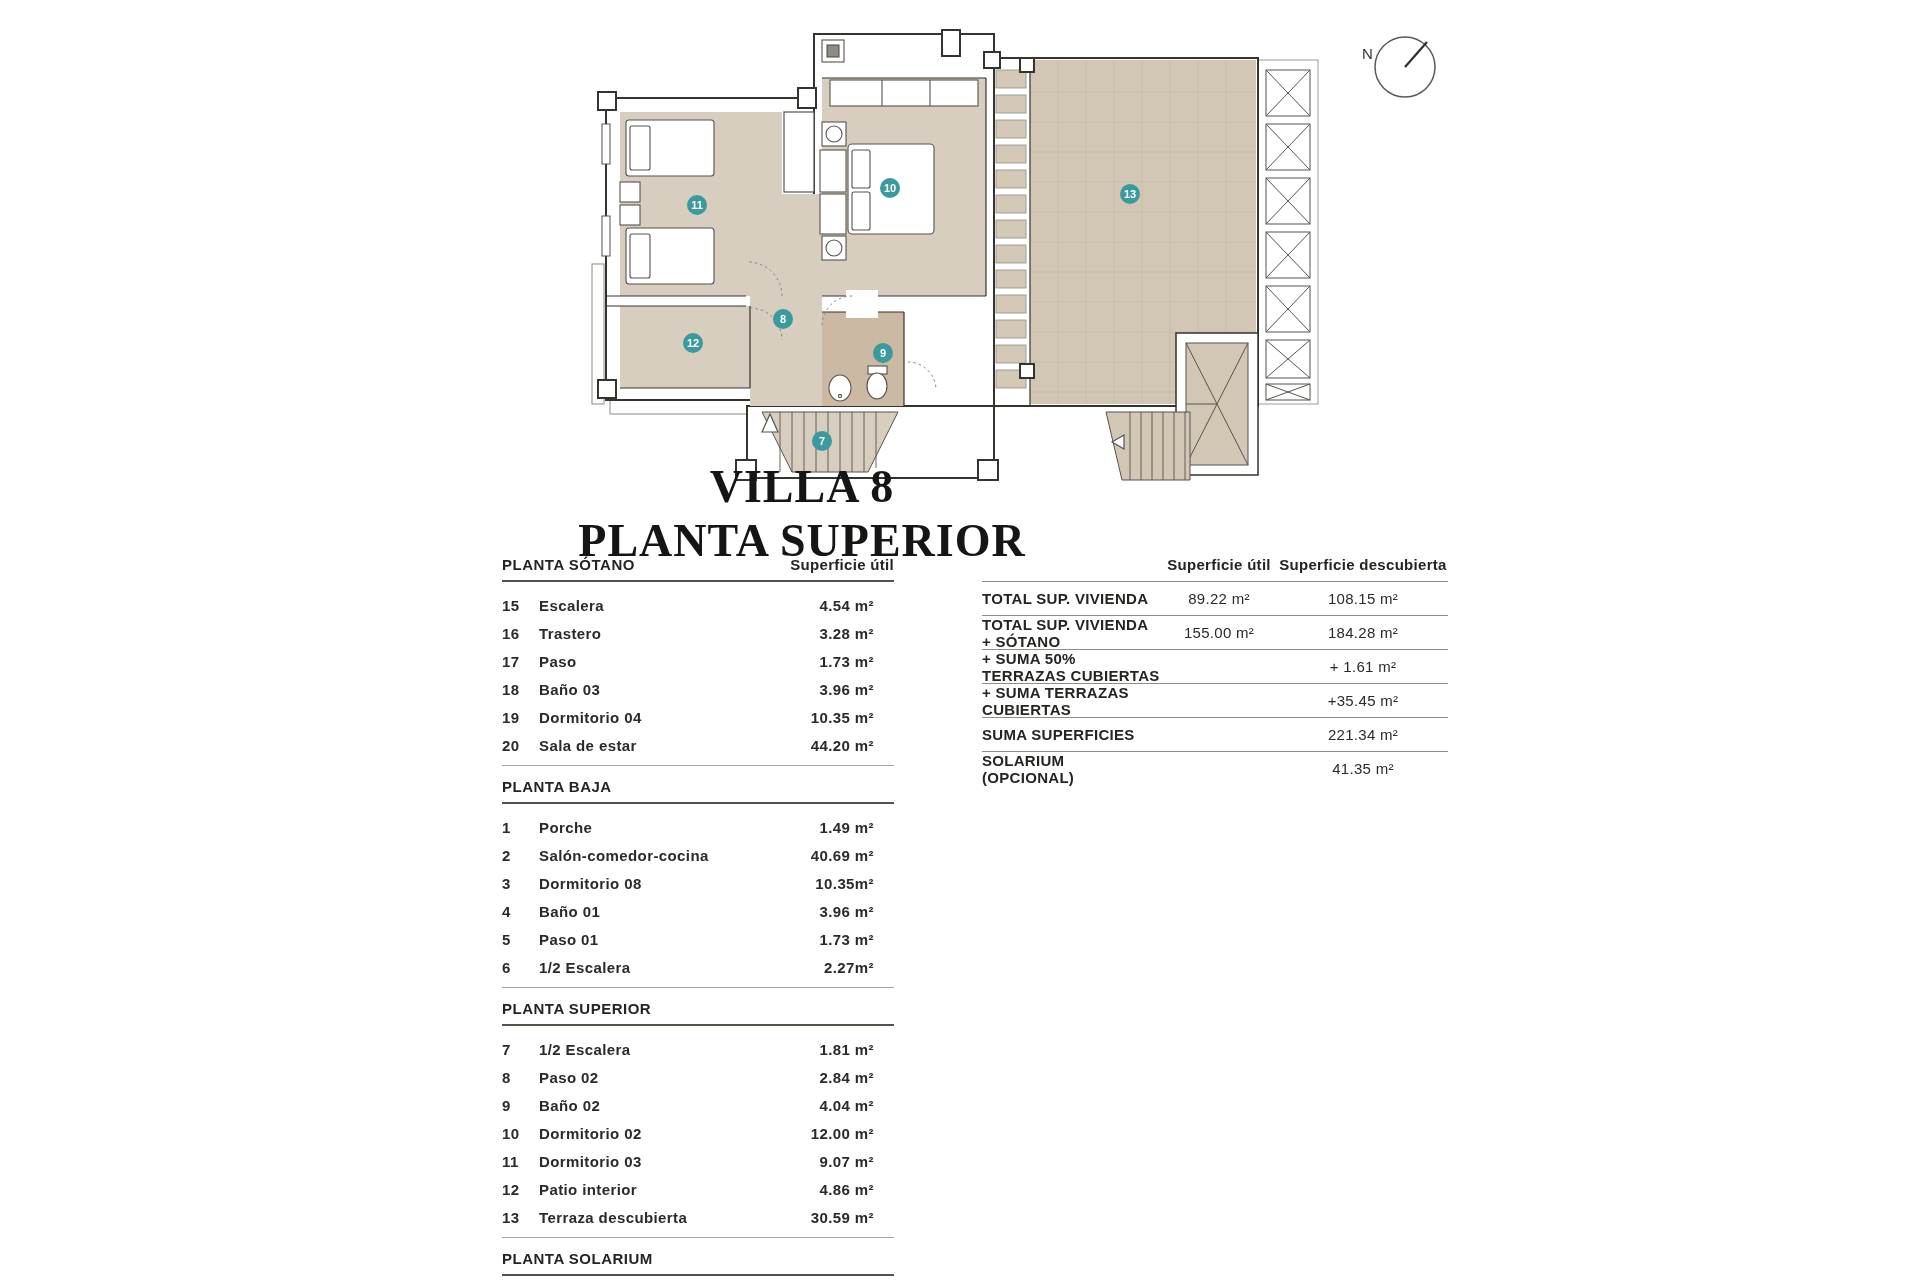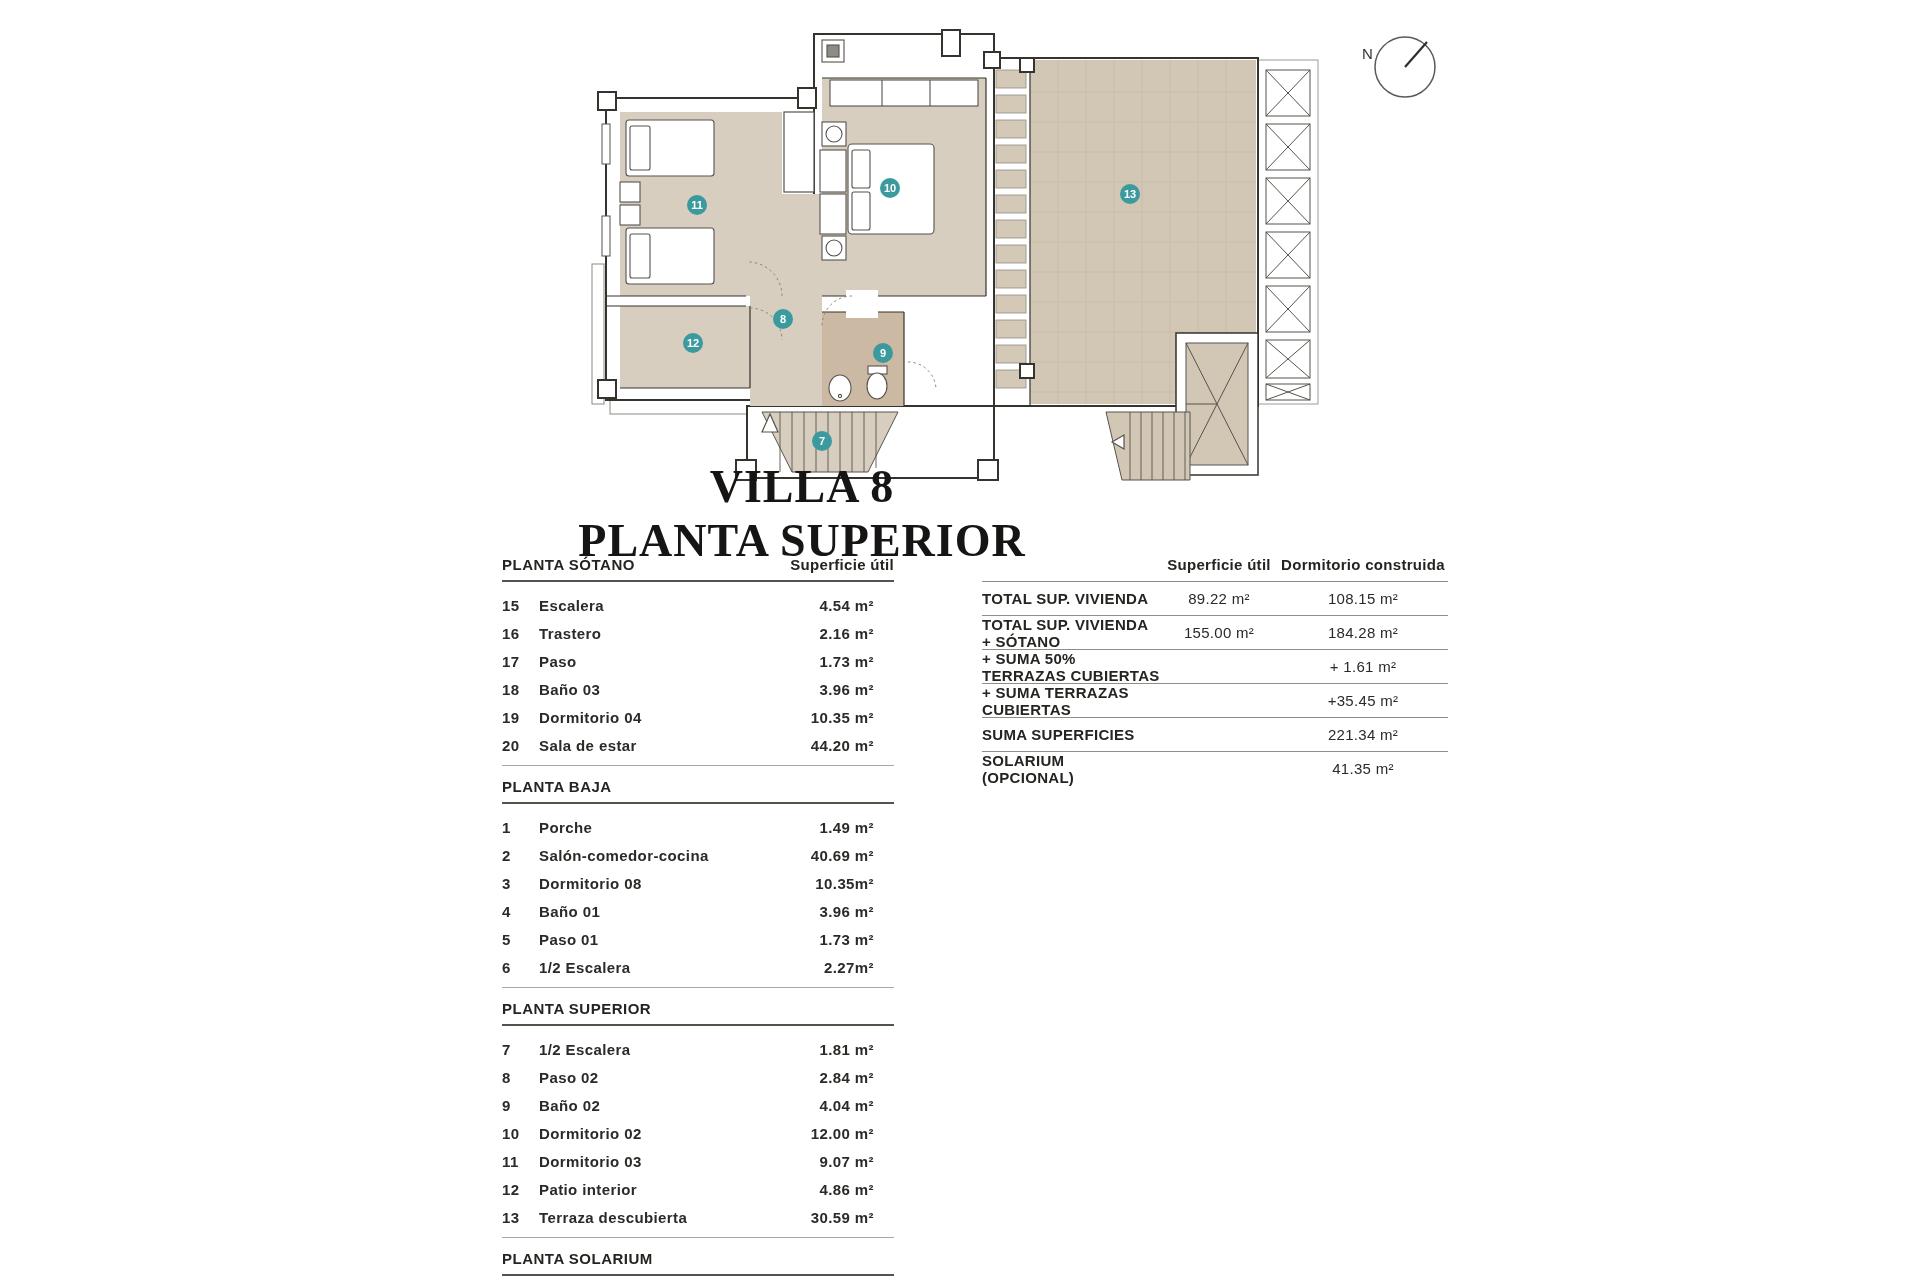--- a/index.html
+++ b/index.html
@@ -255,21 +255,21 @@
 
           <div class="lt-row">
             <span class="lt-num">15</span>
             <span class="lt-name">Escalera</span>
             <span class="lt-val">4.54 m²</span>
           </div>
 
           <div class="lt-row">
             <span class="lt-num">16</span>
             <span class="lt-name">Trastero</span>
-            <span class="lt-val">2.16 m²</span>
+            <span class="lt-val">3.28 m²</span>
           </div>
 
           <div class="lt-row">
             <span class="lt-num">17</span>
             <span class="lt-name">Paso</span>
             <span class="lt-val">1.73 m²</span>
           </div>
 
           <div class="lt-row">
             <span class="lt-num">18</span>
@@ -401,21 +401,21 @@
         
       </div>
     </div>
 
 </div>
 
 <div class="rt">
   <div class="rt-head">
     <span class="sp"></span>
     <span class="rt-c2">Superficie útil</span>
-    <span class="rt-c3">Dormitorio construida</span>
+    <span class="rt-c3">Superficie descubierta</span>
   </div>
 
     <div class="rt-row">
       <span class="rt-lab">TOTAL SUP. VIVIENDA</span>
       <span class="rt-val rt-c2">89.22 m²</span>
       <span class="rt-val rt-c3">108.15 m²</span>
     </div>
 
     <div class="rt-row">
       <span class="rt-lab">TOTAL SUP. VIVIENDA + SÓTANO</span>

